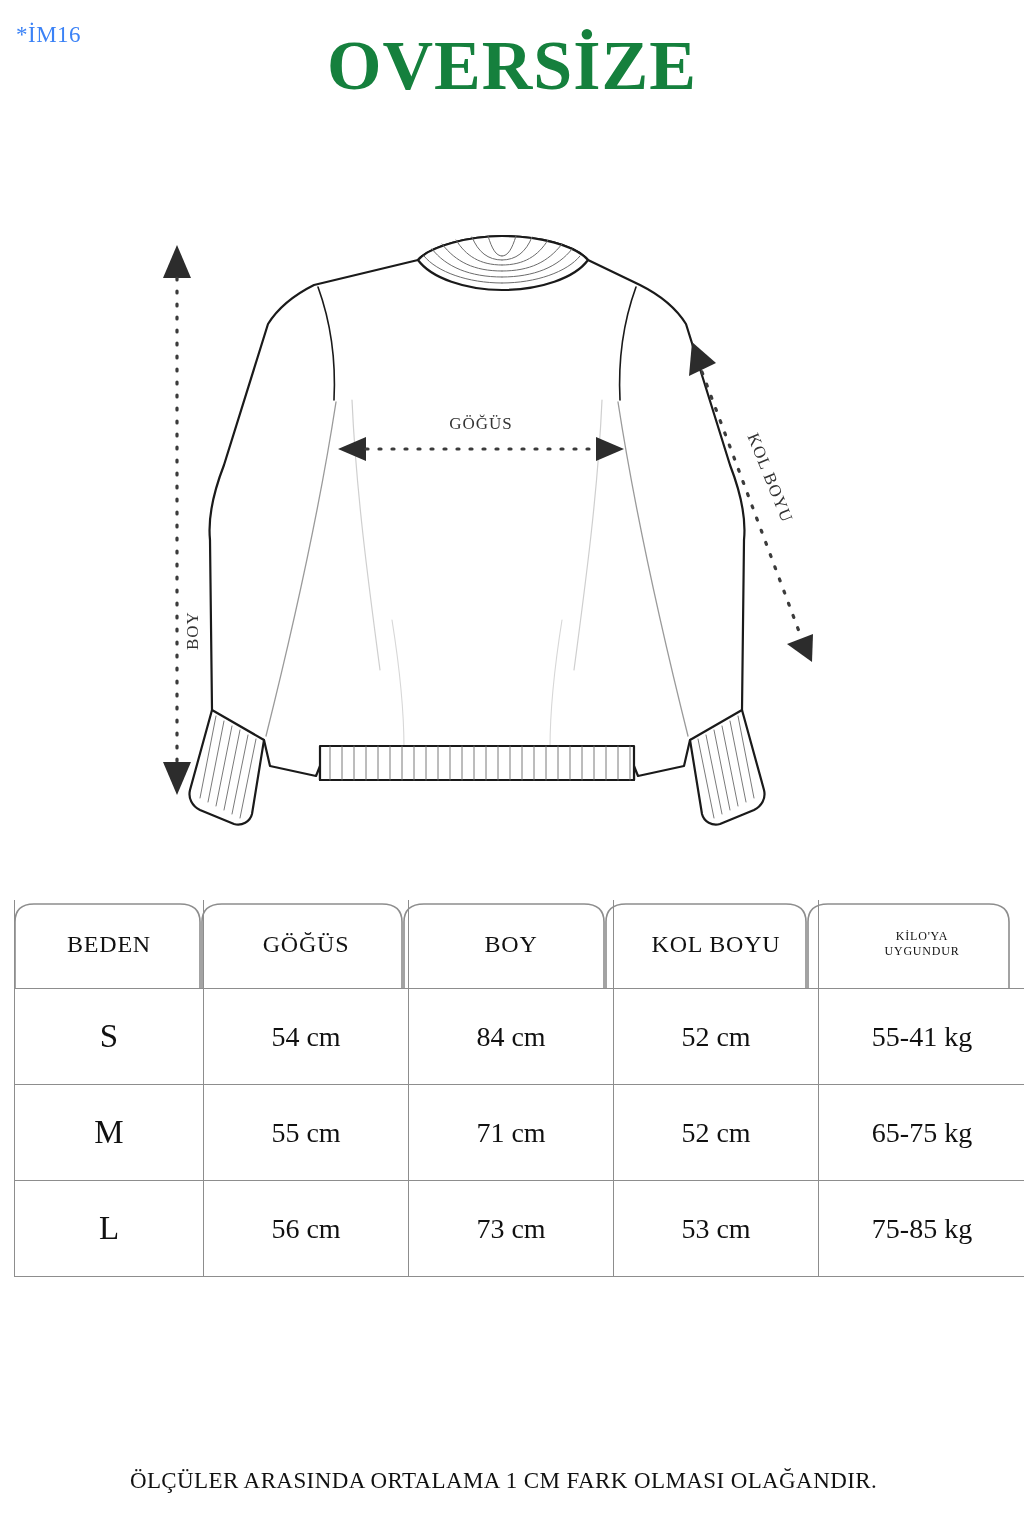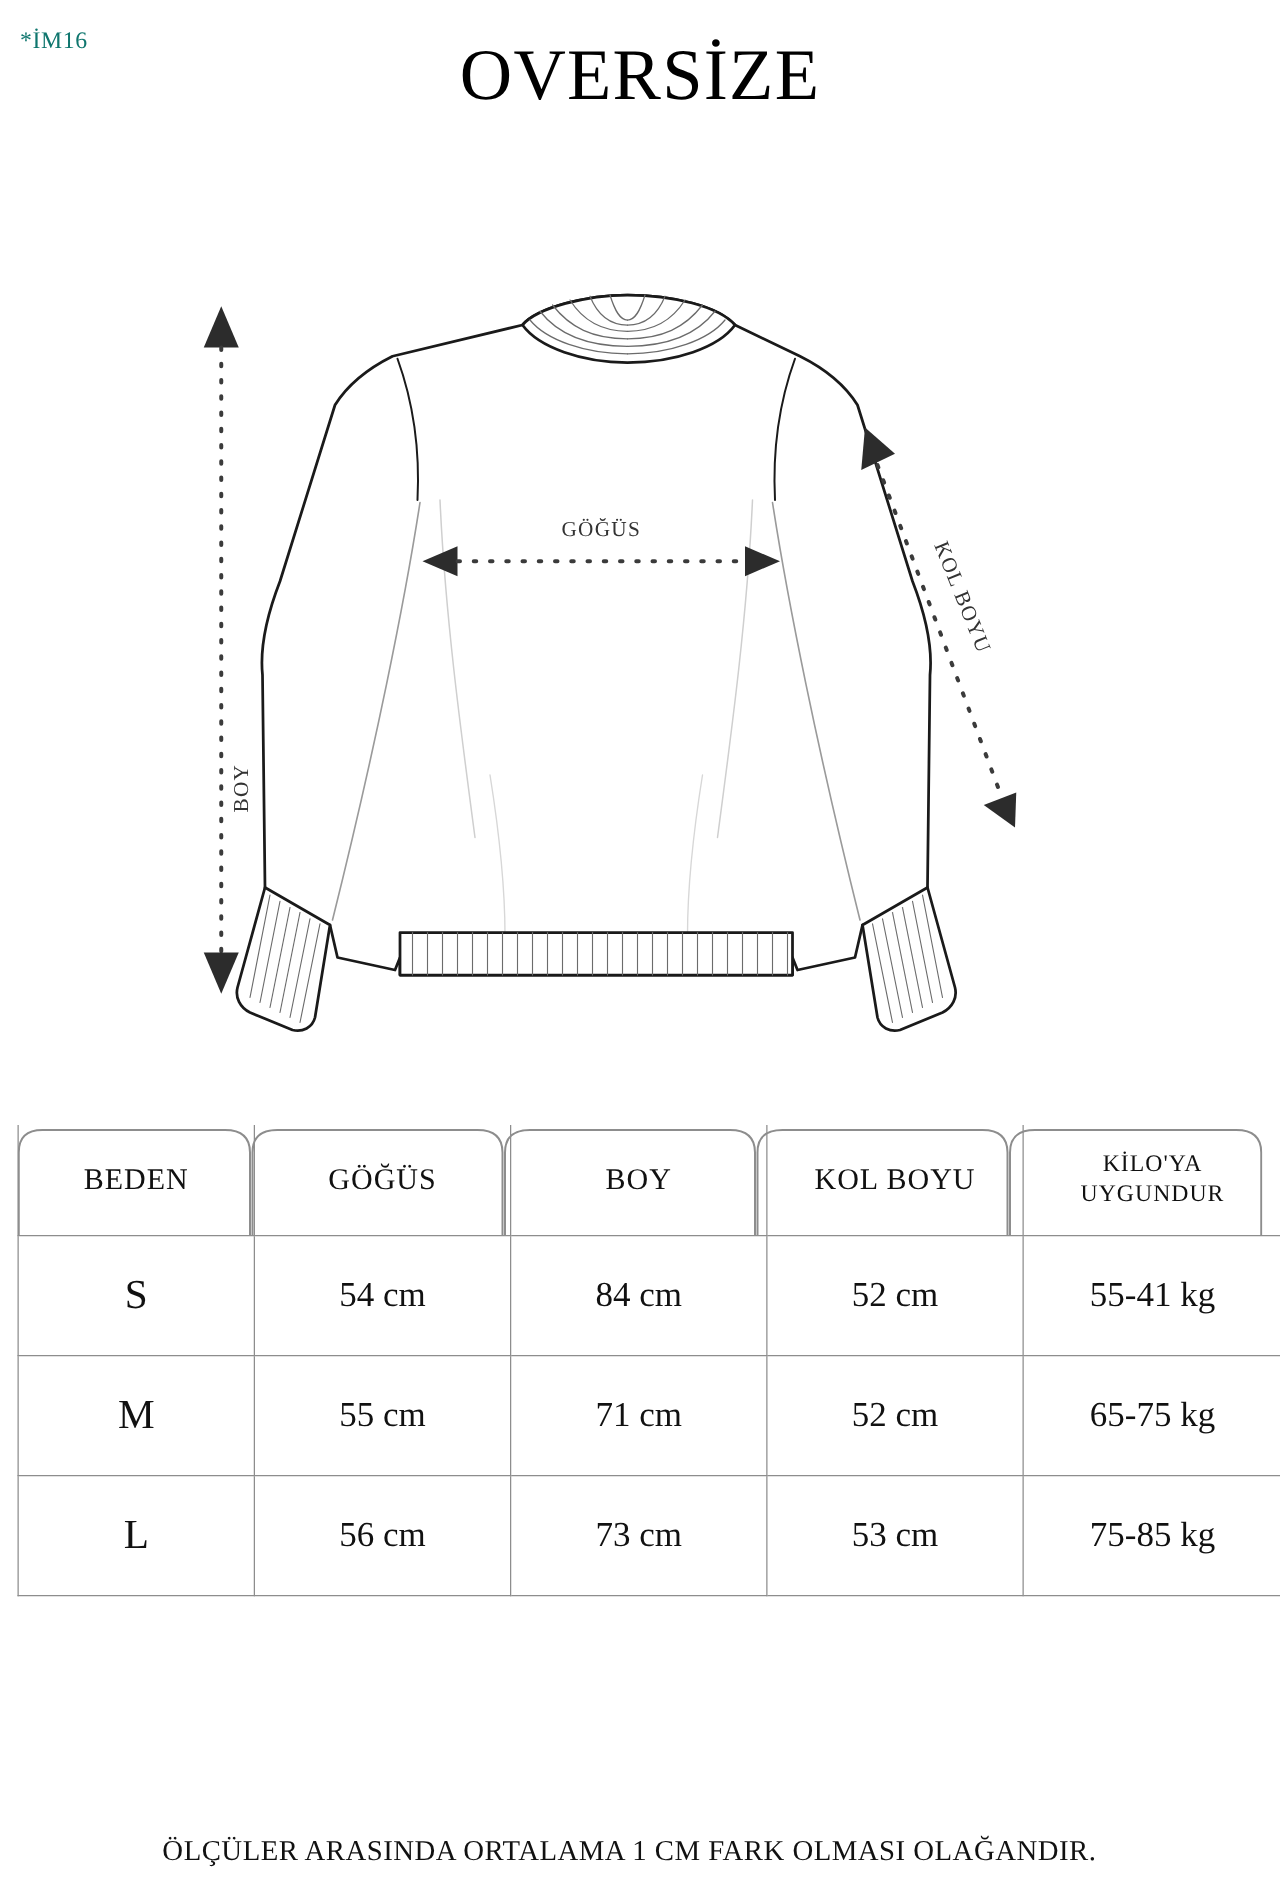--- a/index.html
+++ b/index.html
@@ -13,35 +13,35 @@
     position: relative;
     font-family: "Liberation Serif", serif;
     color: #111111;
     overflow: hidden;
   }
   .code-tag {
     position: absolute;
     left: 16px;
     top: 22px;
     font-family: "Liberation Serif", serif;
-    font-size: 19px;
+    font-size: 23px;
     letter-spacing: 0.5px;
-    color: #0f766e;
+    color: #3b82f6;
   }
   .title {
     position: absolute;
     left: 0;
     right: 0;
     top: 26px;
     text-align: center;
     font-family: "Liberation Serif", serif;
-    font-size: 58px;
+    font-size: 70px;
     letter-spacing: 1px;
-    font-weight: 400;
-    color: #000000;
+    font-weight: 700;
+    color: #15803d;
   }
   .figure {
     position: absolute;
     left: 0;
     top: 150px;
     width: 1024px;
     height: 740px;
   }
   .figure svg {
     display: block;
@@ -65,21 +65,21 @@
     color: #111;
   }
   table.size-table thead th {
     height: 86px;
     font-size: 24px;
     letter-spacing: 0.8px;
     border-top: none;
     vertical-align: middle;
   }
   table.size-table thead th.kilo {
-    font-size: 19px;
+    font-size: 12px;
     line-height: 1.25;
   }
   table.size-table tbody td {
     height: 93px;
     font-size: 28px;
     vertical-align: middle;
   }
   table.size-table tbody td.beden {
     font-size: 33px;
   }

